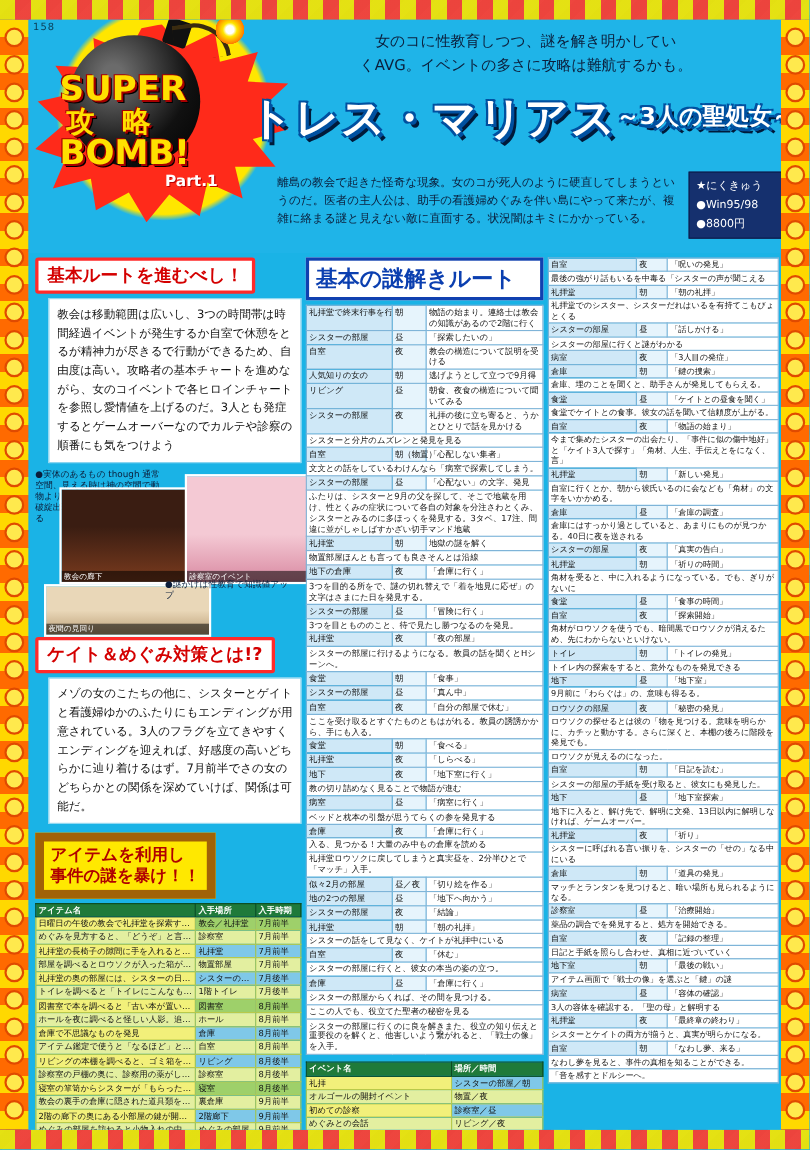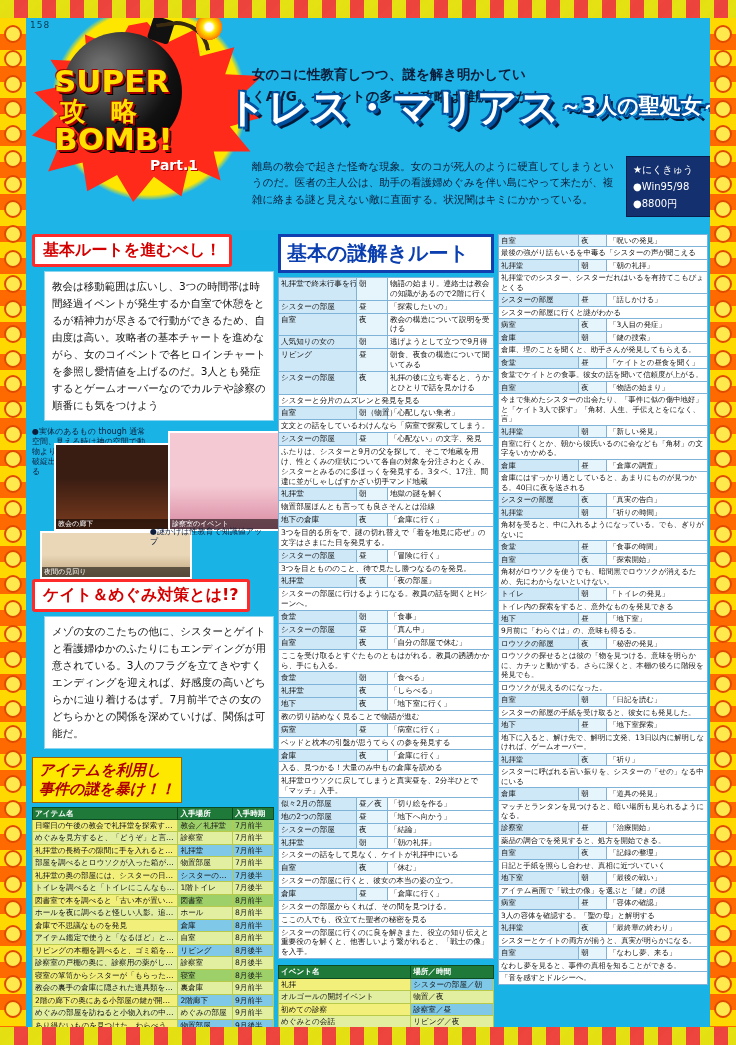--- a/index.html
+++ b/index.html
@@ -84,23 +84,22 @@
     line-height:1.02;
     z-index:5;
   }
   .super-title .l1{font-size:31px;letter-spacing:0px;display:block;}
   .super-title .l2{font-size:26px;letter-spacing:8px;display:block;margin-left:6px;}
   .super-title .l3{font-size:31px;display:block;}
   .super-title .l4{font-size:14px;color:#fff;text-shadow:1px 1px 0 #b00;display:block;margin-left:96px;margin-top:2px;}
 
   .lead{
     position:absolute;left:226px;top:10px;width:452px;
-    color:#0b1d3a;font-size:13.5px;font-weight:bold;line-height:1.6;
-    text-align:left;
-    margin-top:36px;
+    color:#0b1d3a;font-size:13.5px;font-weight:normal;line-height:1.6;
+    text-align:center;
   }
   .maintitle{
     position:absolute;left:200px;top:62px;width:484px;height:70px;
     color:#fff;font-weight:bold;font-size:40px;letter-spacing:1px;
     text-shadow:3px 3px 0 #0050a0,-2px -2px 0 #0050a0,2px -2px 0 #0050a0,-2px 2px 0 #0050a0,5px 5px 0 #001a3a;
     white-space:nowrap;
   }
   .maintitle small{font-size:21px;vertical-align:8px;letter-spacing:0;}
   .syn{
     position:absolute;left:226px;top:140px;width:362px;
@@ -139,23 +138,23 @@
      background:linear-gradient(180deg,#f4c9d4 0 55%,#d98aa2 100%);}
   .s3{left:8px;top:104px;width:104px;height:44px;
      background:linear-gradient(180deg,#e9d7b8 0 50%,#bca078 100%);}
   .note{
     position:absolute;font-size:8px;line-height:1.25;color:#0b1d3a;
   }
   .note.n1{left:0;top:0;width:120px;}
   .note.n2{left:118px;top:100px;width:120px;}
 
   .yellowhead{
-    background:#ffe800;border:1px solid #a16207;color:#b00000;
+    background:#ffe800;border:8px solid #a16207;color:#b00000;
     font-weight:bold;font-size:15px;padding:3px 6px;display:inline-block;
-    margin-bottom:4px;line-height:1.25;font-style:italic;
+    margin-bottom:4px;line-height:1.25;
   }
 
   
   .item-section{margin-top:8px;}
   table.tbl{
     border-collapse:collapse;width:100%;font-size:7.6px;line-height:1.25;
     table-layout:fixed;
   }
   table.tbl th{
     background:#1f7a3a;color:#fff;font-weight:bold;padding:1px 2px;

